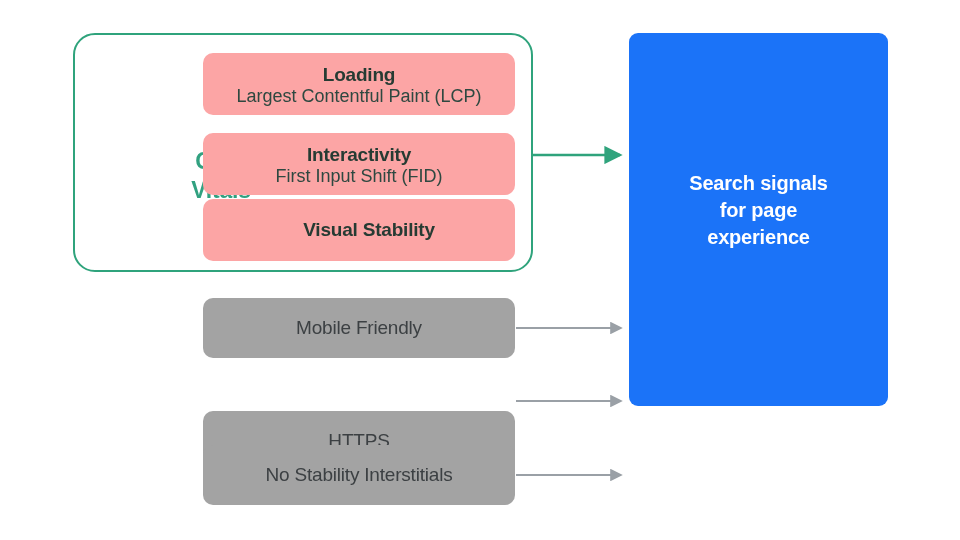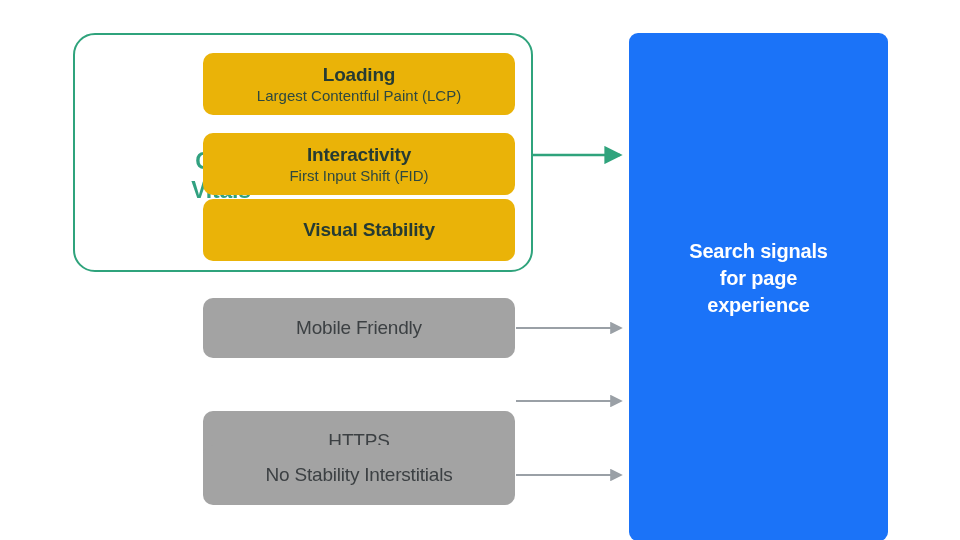--- a/index.html
+++ b/index.html
@@ -44,41 +44,41 @@
     line-height: 29px;
     letter-spacing: -0.2px;
   }
 
   
   .metric-card {
     position: absolute;
     left: 203px;
     width: 312px;
     height: 62px;
-    background: #eab308;
+    background: #fca5a5;
     border-radius: 10px;
     box-sizing: border-box;
     display: flex;
     flex-direction: column;
     align-items: center;
     justify-content: center;
   }
   .metric-card.m0 { top: 53px; }
   .metric-card.m1 { top: 133px; }
   .metric-card.m2 { top: 199px; padding-left: 20px; }
   .metric-title {
     color: #263B33;
     font-size: 19px;
     font-weight: bold;
     line-height: 22px;
     letter-spacing: -0.2px;
   }
   .metric-sub {
     color: #2E4840;
-    font-size: 15px;
+    font-size: 18px;
     font-weight: normal;
     line-height: 16px;
     margin-top: 2px;
   }
 
   
   .signal-box {
     position: absolute;
     left: 203px;
     width: 312px;
@@ -99,21 +99,21 @@
     font-weight: normal;
     letter-spacing: -0.2px;
   }
 
   
   .destination-box {
     position: absolute;
     left: 629px;
     top: 33px;
     width: 259px;
-    height: 508px;
+    height: 373px;
     background: #1B73F8;
     border-radius: 9px;
     box-sizing: border-box;
     display: flex;
     align-items: center;
     justify-content: center;
   }
   .destination-text {
     color: #ffffff;
     font-size: 20px;

